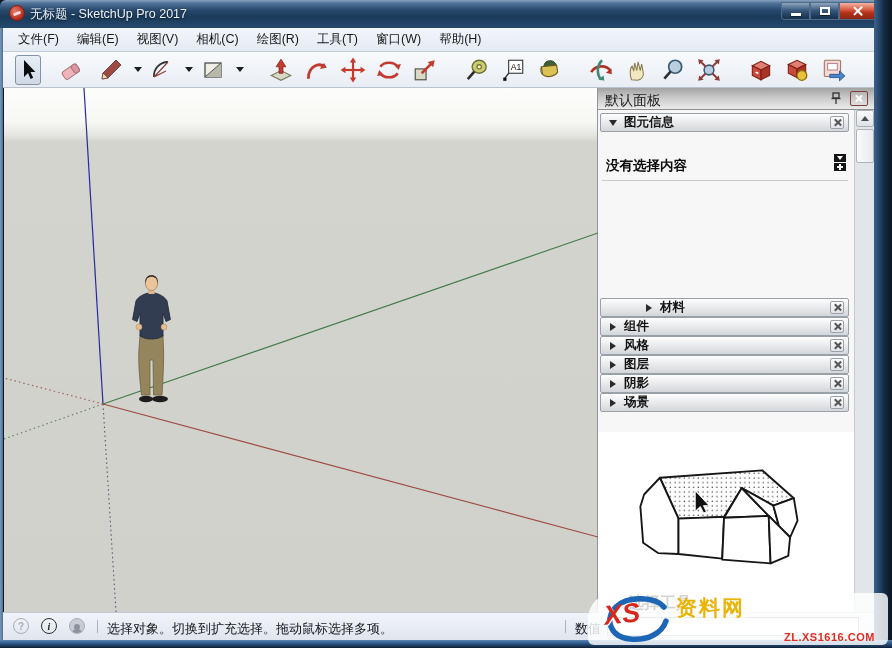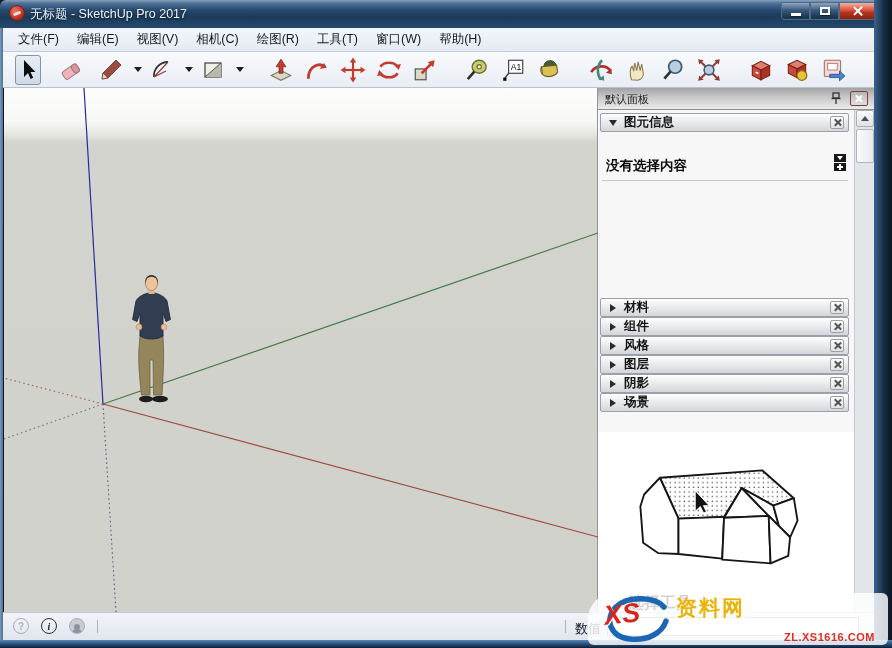--- a/index.html
+++ b/index.html
@@ -44,21 +44,21 @@
   .caret{width:0;height:0;border-left:4.5px solid transparent;border-right:4.5px solid transparent;border-top:5.5px solid #1d1d1d;margin:0 8px 0 1px;}
   .tsep{width:1px;height:26px;background:#b7bfcb;margin:0 8px;}
   
   .viewport{left:4px;top:88px;width:594px;height:524px;
     background:linear-gradient(180deg,#fdfdfb 0px,#f7f8f4 34px,#e3e4de 48px,#d3d4cd 54px,#d0d1ca 100%);
     border-right:1px solid #8e94a0;box-sizing:border-box;}
   
   .panel{left:598px;top:88px;width:276px;height:524px;background:#f3f3f3;}
   .p-title{left:0;top:0;width:276px;height:22px;background:linear-gradient(180deg,#a2a2a2,#c9c9c9 45%,#ebebeb);
     border-bottom:1px solid #8f8f8f;box-sizing:border-box;}
-  .p-title-text{left:7px;top:4px;font-size:11px;color:#1c1c1c;}
+  .p-title-text{left:7px;top:4px;font-size:14px;color:#1c1c1c;}
   .p-close{left:252px;top:3px;width:18px;height:15px;border:1px solid #7c4038;border-radius:2px;
     background:linear-gradient(180deg,#eba193,#cf5540 55%,#aa3категории0,#a83222);display:flex;align-items:center;justify-content:center;box-sizing:border-box;}
   .p-close .xglyph{width:7px;height:7px;}
   .p-close .xglyph::before,.p-close .xglyph::after{left:2.5px;top:-1px;width:2px;height:9px;}
   .p-pin{left:232px;top:4px;width:12px;height:13px;}
   .p-body{left:0;top:22px;width:256px;height:502px;background:#f7f7f7;overflow:hidden;}
   .sec-row{position:absolute;left:2px;width:249px;height:19px;box-sizing:border-box;
     border:1px solid #9aa0a8;border-radius:2px;background:linear-gradient(180deg,#fefefe,#e9eaec 50%,#d3d6da);
     display:flex;align-items:center;font-size:12.5px;font-weight:600;color:#141414;}
   .tri-r{width:0;height:0;border-top:4.5px solid transparent;border-bottom:4.5px solid transparent;border-left:6px solid #2a2a2a;margin:0 8px 0 9px;}
@@ -362,21 +362,21 @@
     <div class="abs entity-toggle">
       <div class="e-sq">
           <span class="w-tri"></span>
         </div>
       <div class="e-sq" style="margin-top:1px;">
           <span class="w-plus"></span>
         </div>
     </div>
     <div class="abs hairline"></div>
 
-    <div class="sec-row" style="top:188px;">
+    <div class="sec-row" style="top:188px;padding-left:36px;">
       <span class="tri-r"></span>
       <span>材料</span>
       <span class="sec-x">
           <span class="xsmall"></span>
         </span>
     </div>
     <div class="sec-row" style="top:207px;">
       <span class="tri-r"></span>
       <span>组件</span>
       <span class="sec-x">
@@ -454,20 +454,21 @@
 </div>
 
 <div class="abs statusbar">
   <div class="abs scircle sc1">?</div>
   <div class="abs scircle sc2">i</div>
   <div class="abs scircle sc3">
     <div class="head"></div>
       <div class="bust"></div>
   </div>
   <div class="abs ssep" style="left:94px;"></div>
+  <div class="abs hint">选择对象。切换到扩充选择。拖动鼠标选择多项。</div>
   <div class="abs ssep" style="left:562px;"></div>
   <div class="abs meas-label">数值</div>
   <input class="abs meas-input" value="" style="">
 </div>
 
 <div class="abs border-left"></div>
 <div class="abs border-right"></div>
 <div class="abs border-bottom"></div>
 
 <div class="abs wm-ghost"></div>

